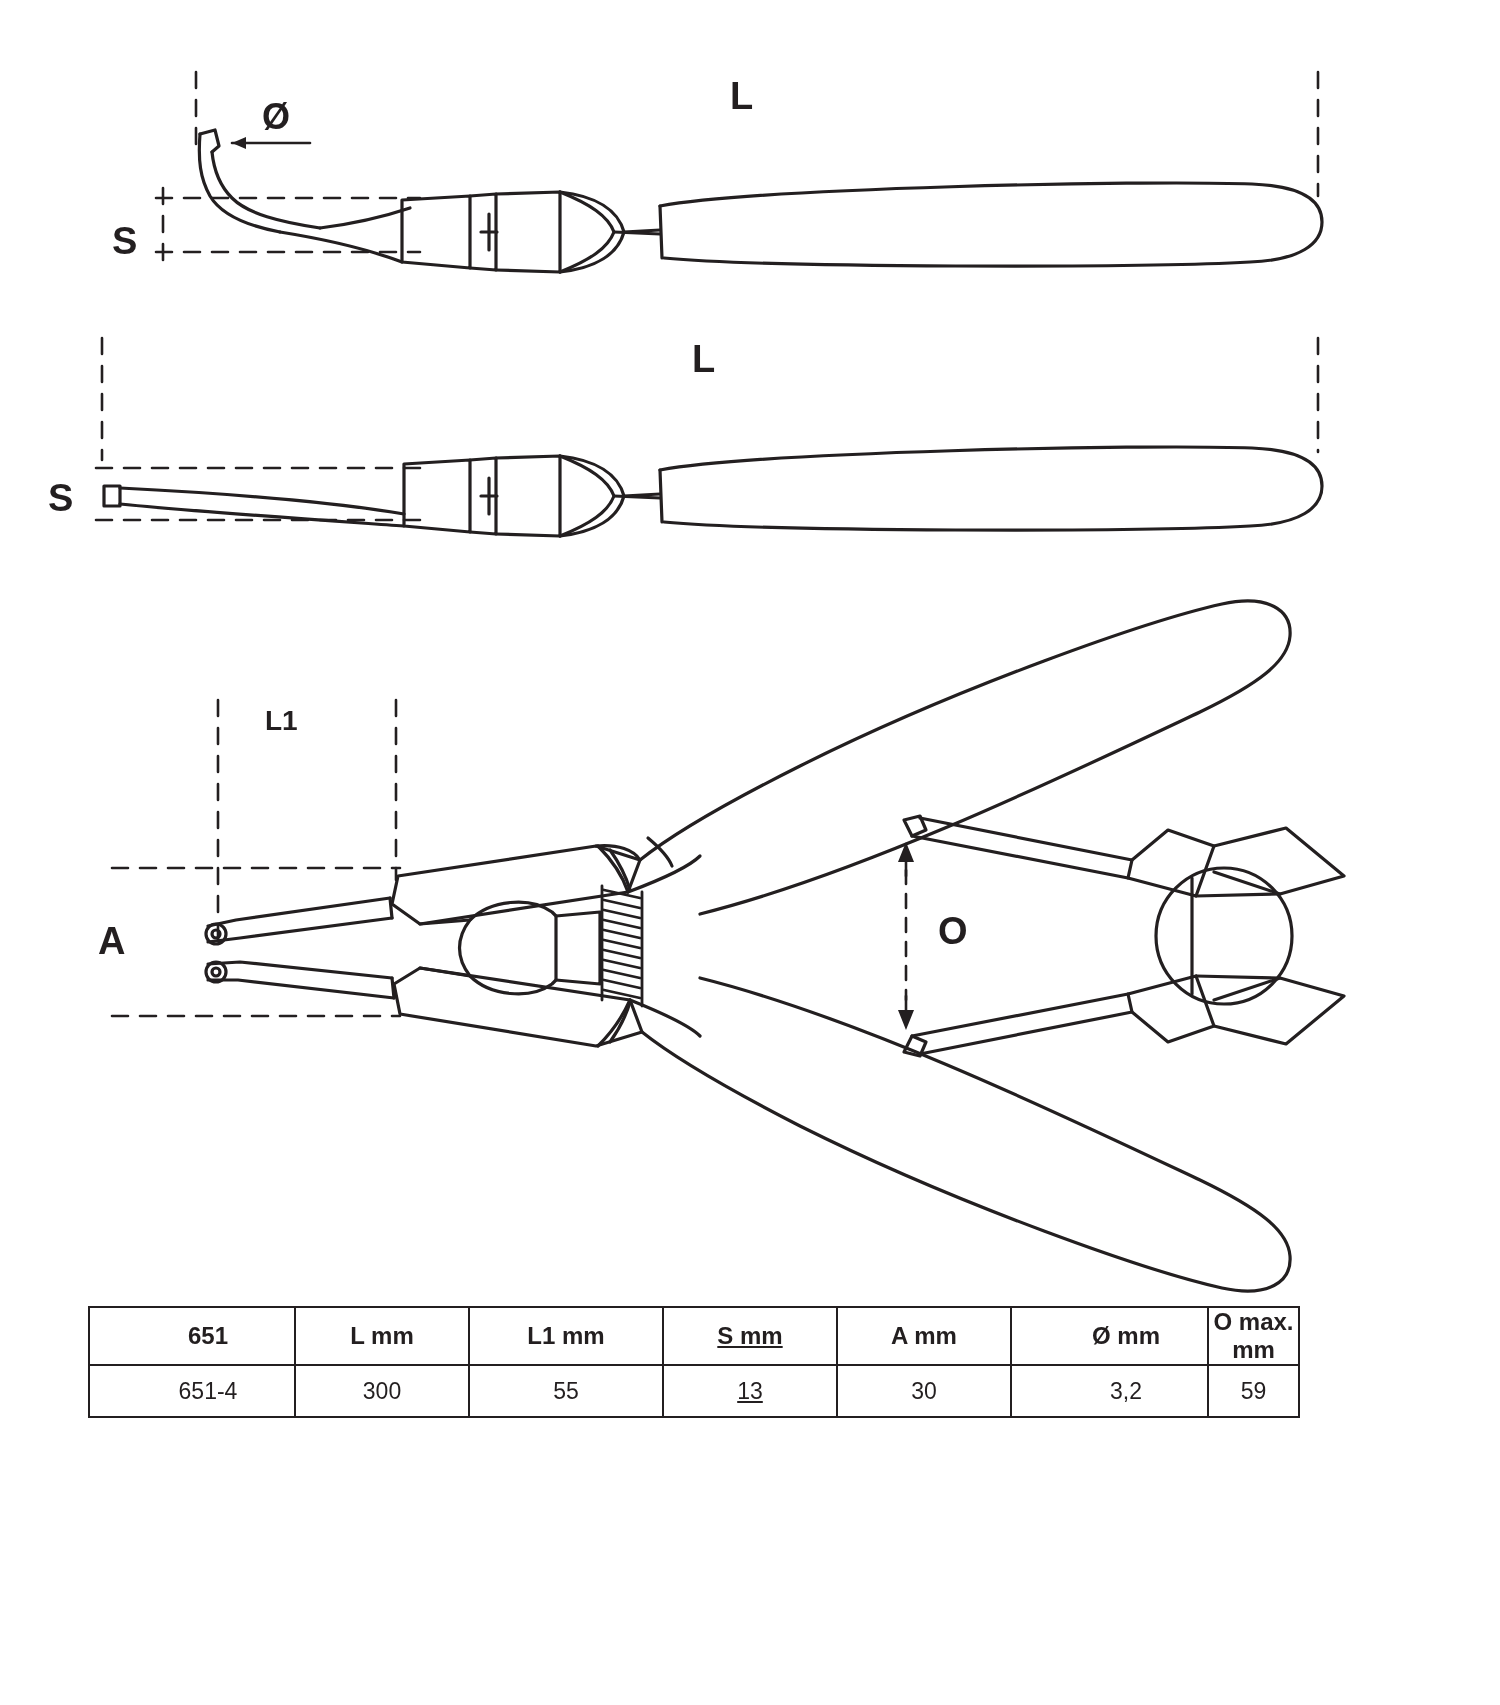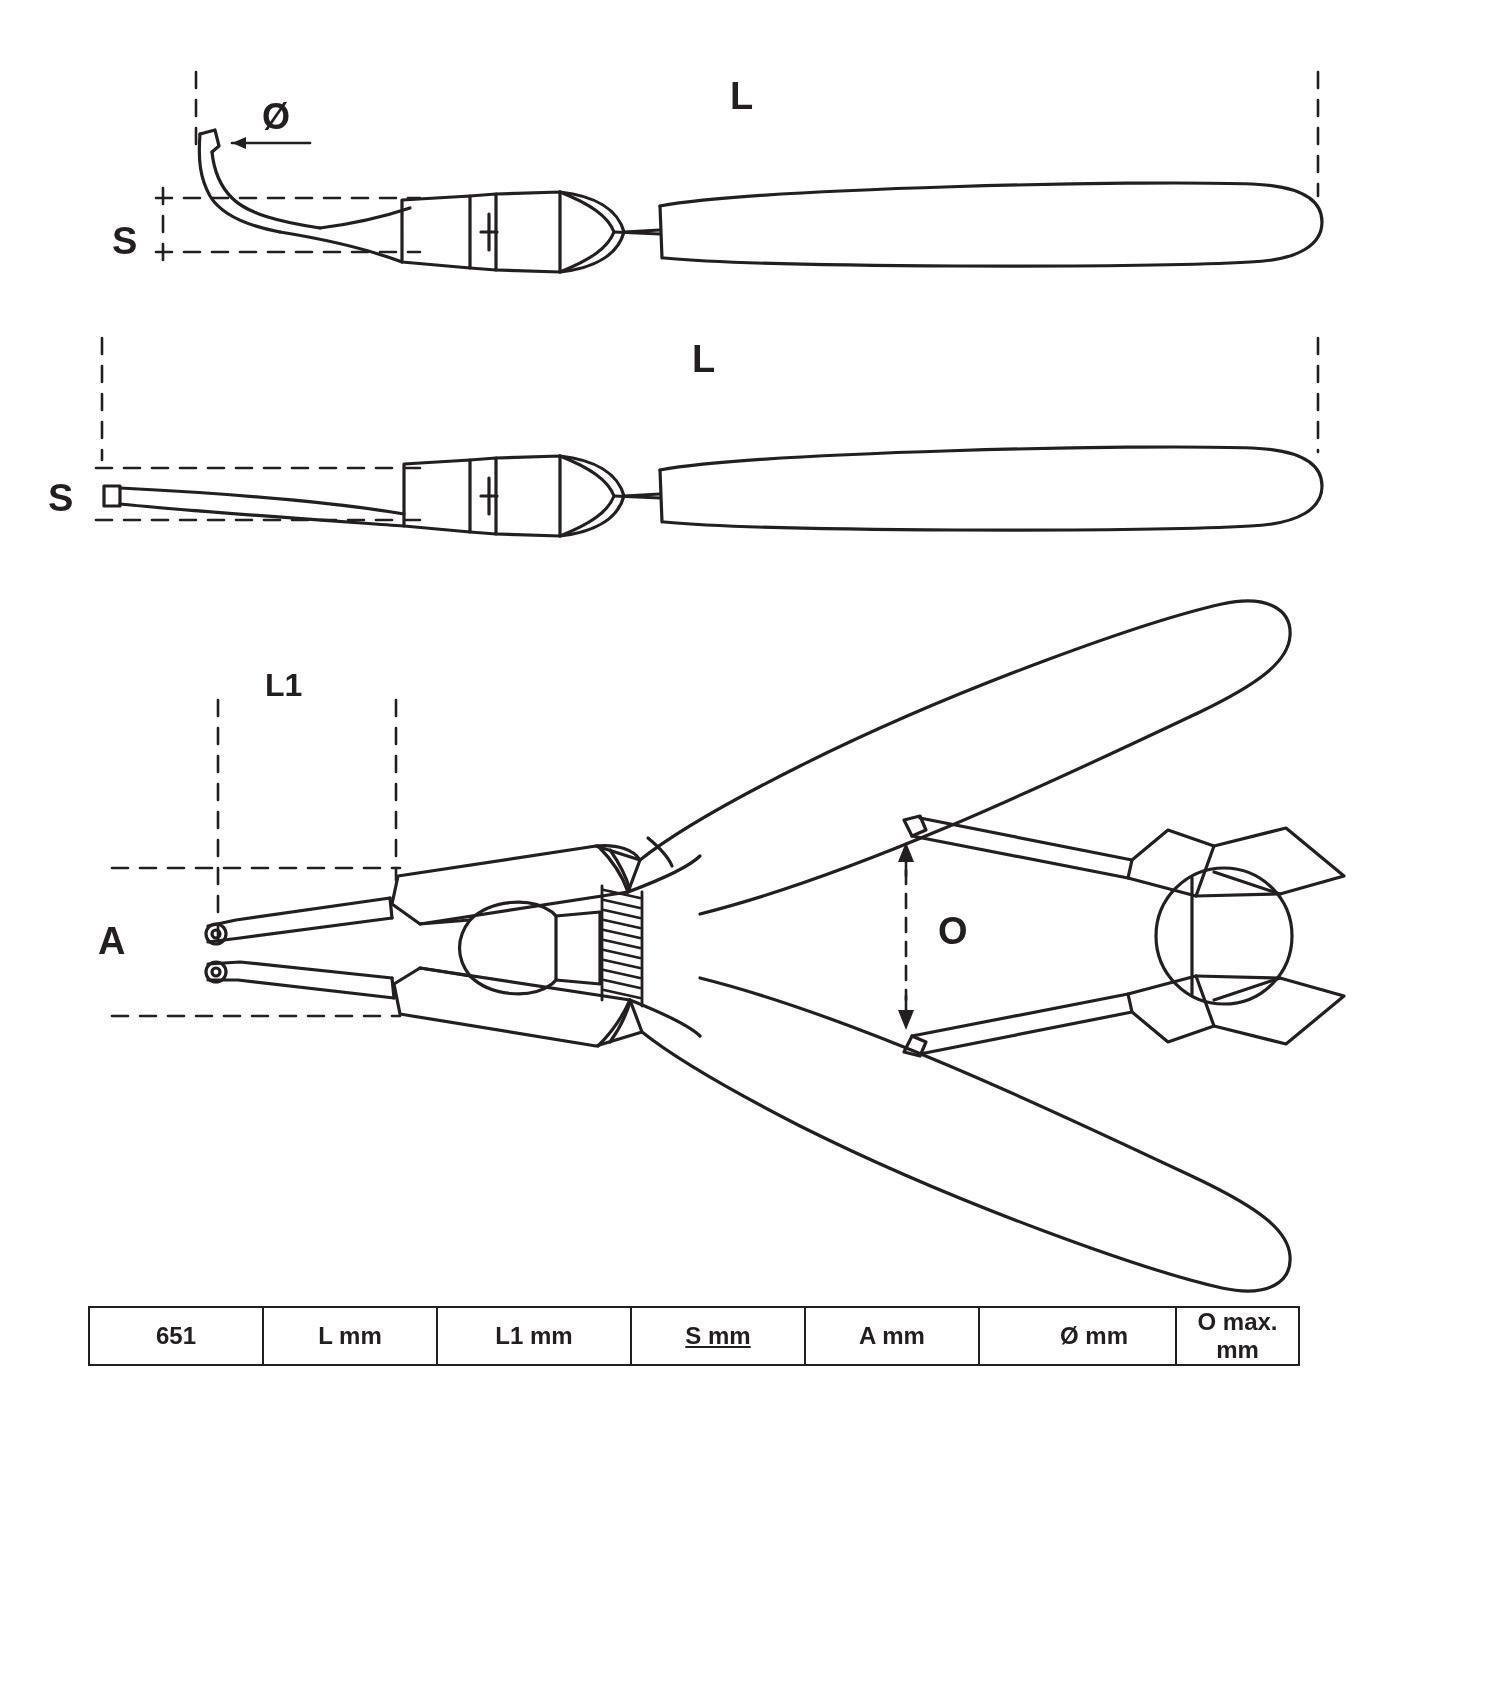--- a/index.html
+++ b/index.html
@@ -6,30 +6,30 @@
   body{width:1500px;height:1705px;position:relative;font-family:"Liberation Sans",sans-serif;color:#231f20;overflow:hidden;}
   #stage{position:absolute;left:0;top:0;width:1500px;height:1705px;}
   svg.draw{position:absolute;left:0;top:0;width:1500px;height:1705px;}
   .lbl{position:absolute;font-weight:bold;color:#231f20;}
   
   .lbl-L1{font-size:38px;left:730px;top:75px;}
   .lbl-S1{font-size:38px;left:112px;top:220px;}
   .lbl-D1{font-size:36px;left:262px;top:96px;}
   .lbl-L2{font-size:38px;left:692px;top:338px;}
   .lbl-S2{font-size:38px;left:48px;top:477px;}
-  .lbl-L1b{font-size:32px;left:265px;top:667px;}
+  .lbl-L1b{font-size:28px;left:265px;top:705px;}
   .lbl-A{font-size:38px;left:98px;top:920px;}
   .lbl-O{font-size:38px;left:938px;top:910px;}
 
   
   table.spec{position:absolute;left:88px;top:1306px;border-collapse:collapse;width:1212px;
              font-size:23px;color:#231f20;}
   table.spec td,table.spec th{border:2px solid #231f20;text-align:center;height:50px;padding:0;font-weight:normal;}
   table.spec thead th{font-weight:bold;font-size:24px;}
-  table.spec td:first-child,table.spec th:first-child{width:172px;}
+  table.spec td:first-child,table.spec th:first-child{width:172px;padding-left:32px;}
   table.spec td:nth-child(2),table.spec th:nth-child(2){width:172px;}
   table.spec td:nth-child(3),table.spec th:nth-child(3){width:192px;}
   table.spec td:nth-child(4),table.spec th:nth-child(4){width:172px;text-decoration:underline;}
   table.spec td:nth-child(5),table.spec th:nth-child(5){width:172px;}
   table.spec td:nth-child(6),table.spec th:nth-child(6){width:162px;padding-left:33px;}
   table.spec td:last-child,table.spec th:last-child{width:auto;}
 </style>
 </head>
 <body>
 
@@ -203,16 +203,25 @@
         <th>651</th>
         <th>L  mm</th>
         <th>L1  mm</th>
         <th>S  mm</th>
         <th>A  mm</th>
         <th>Ø  mm</th>
         <th>O  max. mm</th>
       </tr>
     </thead>
     <tbody>
+      <tr>
+        <td>651-4</td>
+        <td>300</td>
+        <td>55</td>
+        <td>13</td>
+        <td>30</td>
+        <td>3,2</td>
+        <td>59</td>
+      </tr>
     </tbody>
   </table>
 
 </div>
 
 </body></html>

